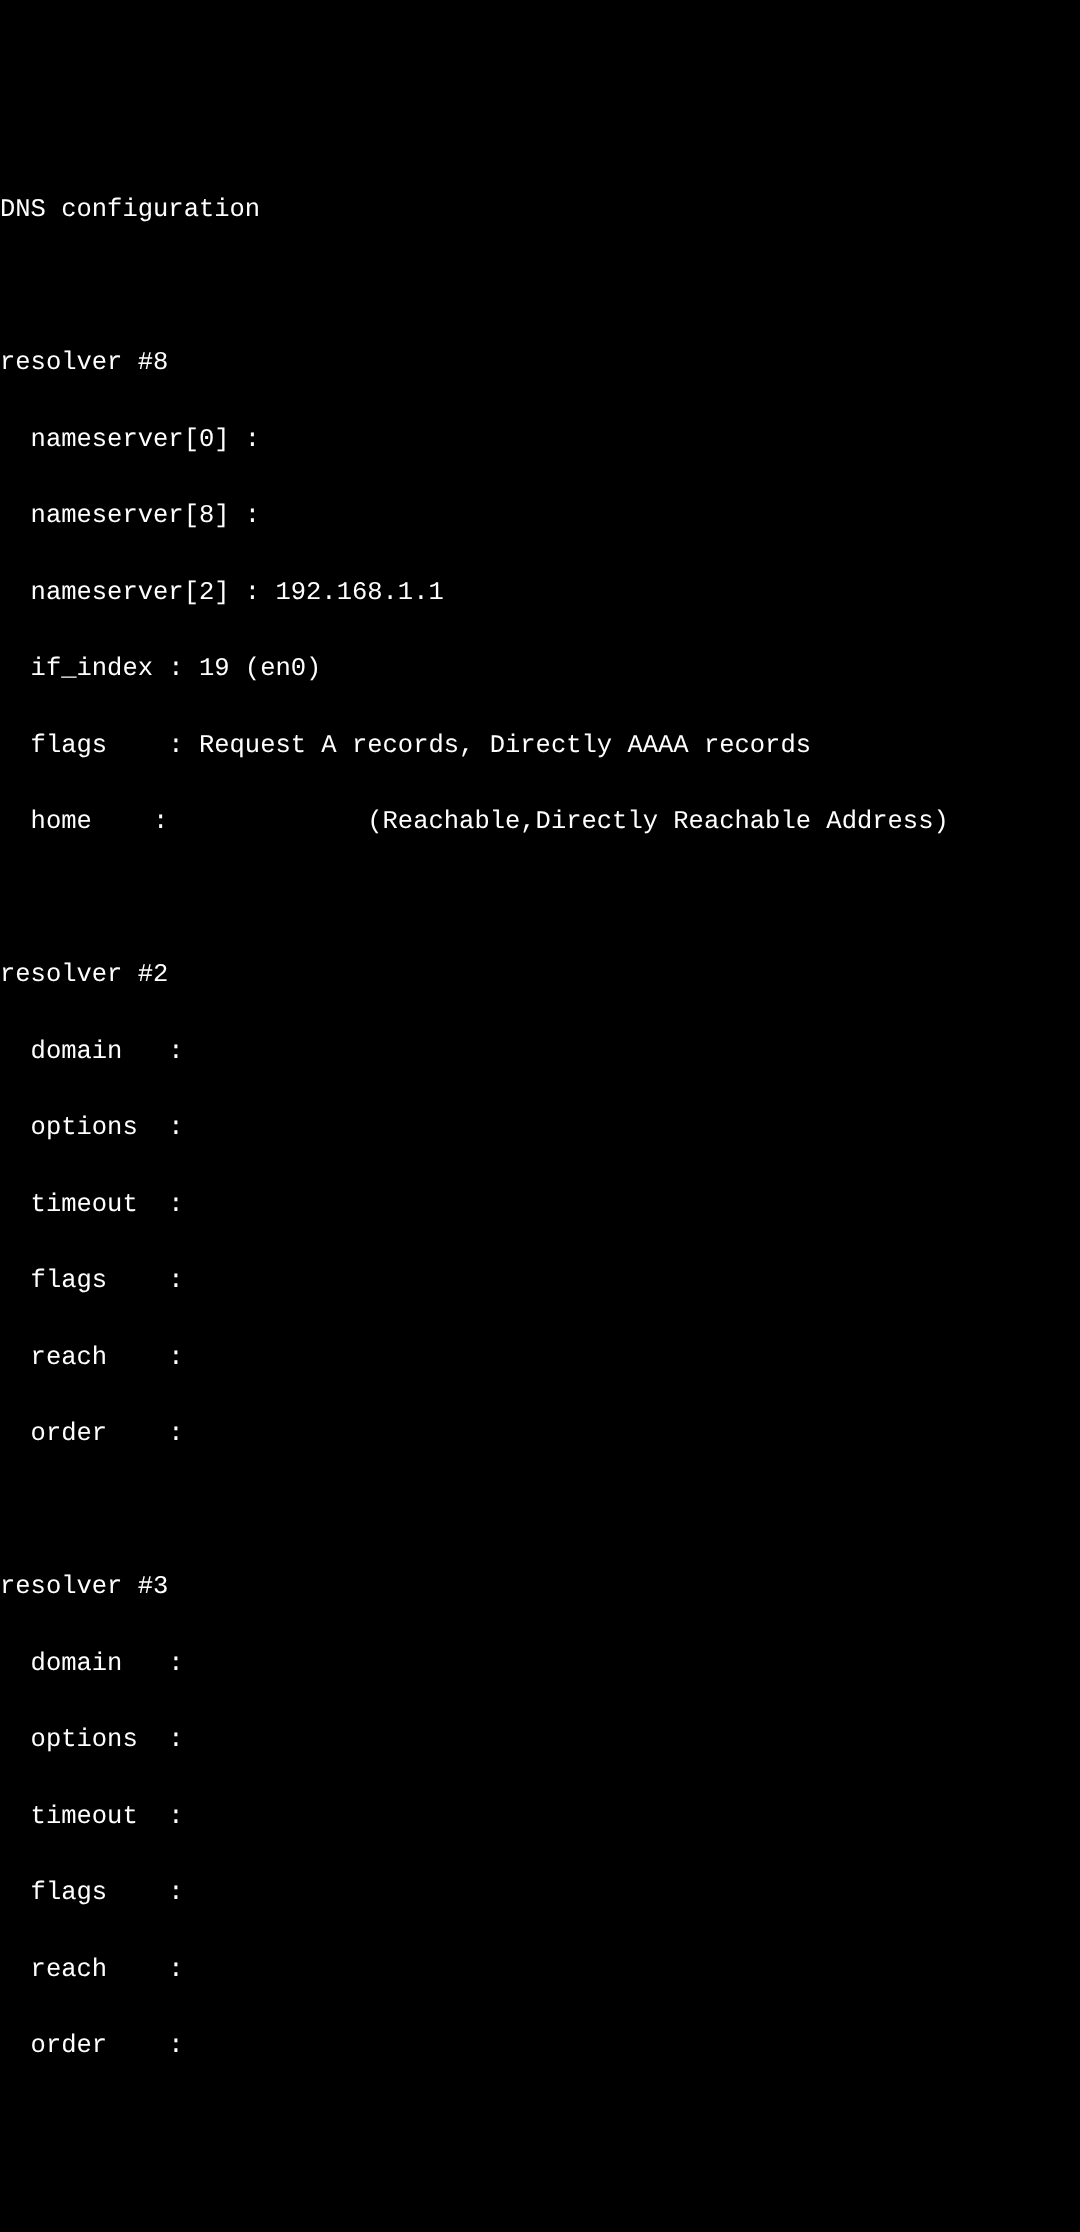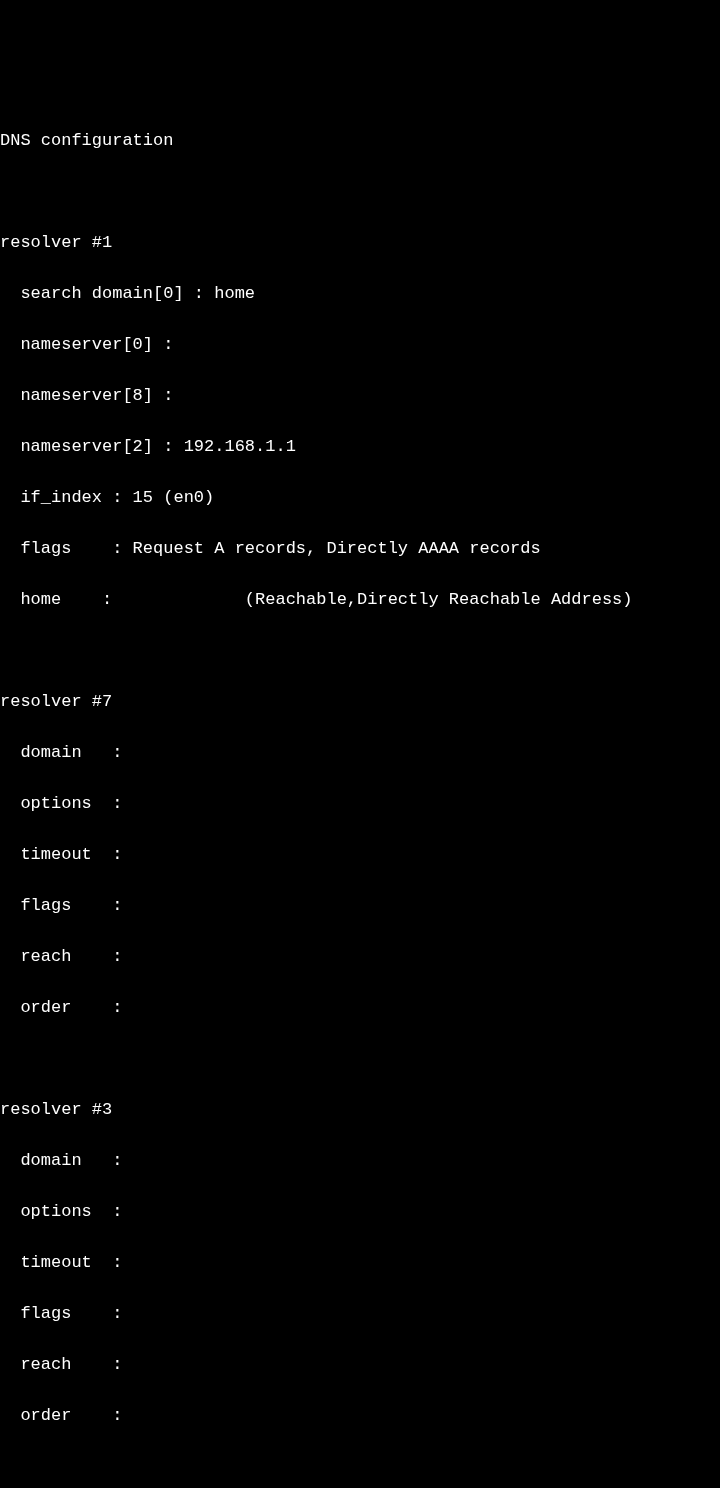--- a/index.html
+++ b/index.html
@@ -24,30 +24,29 @@
     }
   </style>
 </head>
 <body>
 
 
 
 <div class="terminal">
 <div>DNS configuration</div>
 <div> </div>
-<div>resolver #1</div>
-<div>  search domain[0] : home</div>
+<div>resolver #8</div>
 <div>  nameserver[0] :</div>
 <div>  nameserver[8] :</div>
 <div>  nameserver[2] : 192.168.1.1</div>
-<div>  if_index : 15 (en0)</div>
+<div>  if_index : 19 (en0)</div>
 <div>  flags    : Request A records, Directly AAAA records</div>
 <div>  home    :             (Reachable,Directly Reachable Address)</div>
 <div> </div>
-<div>resolver #7</div>
+<div>resolver #2</div>
 <div>  domain   :</div>
 <div>  options  :</div>
 <div>  timeout  :</div>
 <div>  flags    :</div>
 <div>  reach    :</div>
 <div>  order    :</div>
 <div> </div>
 <div>resolver #3</div>
 <div>  domain   :</div>
 <div>  options  :</div>

